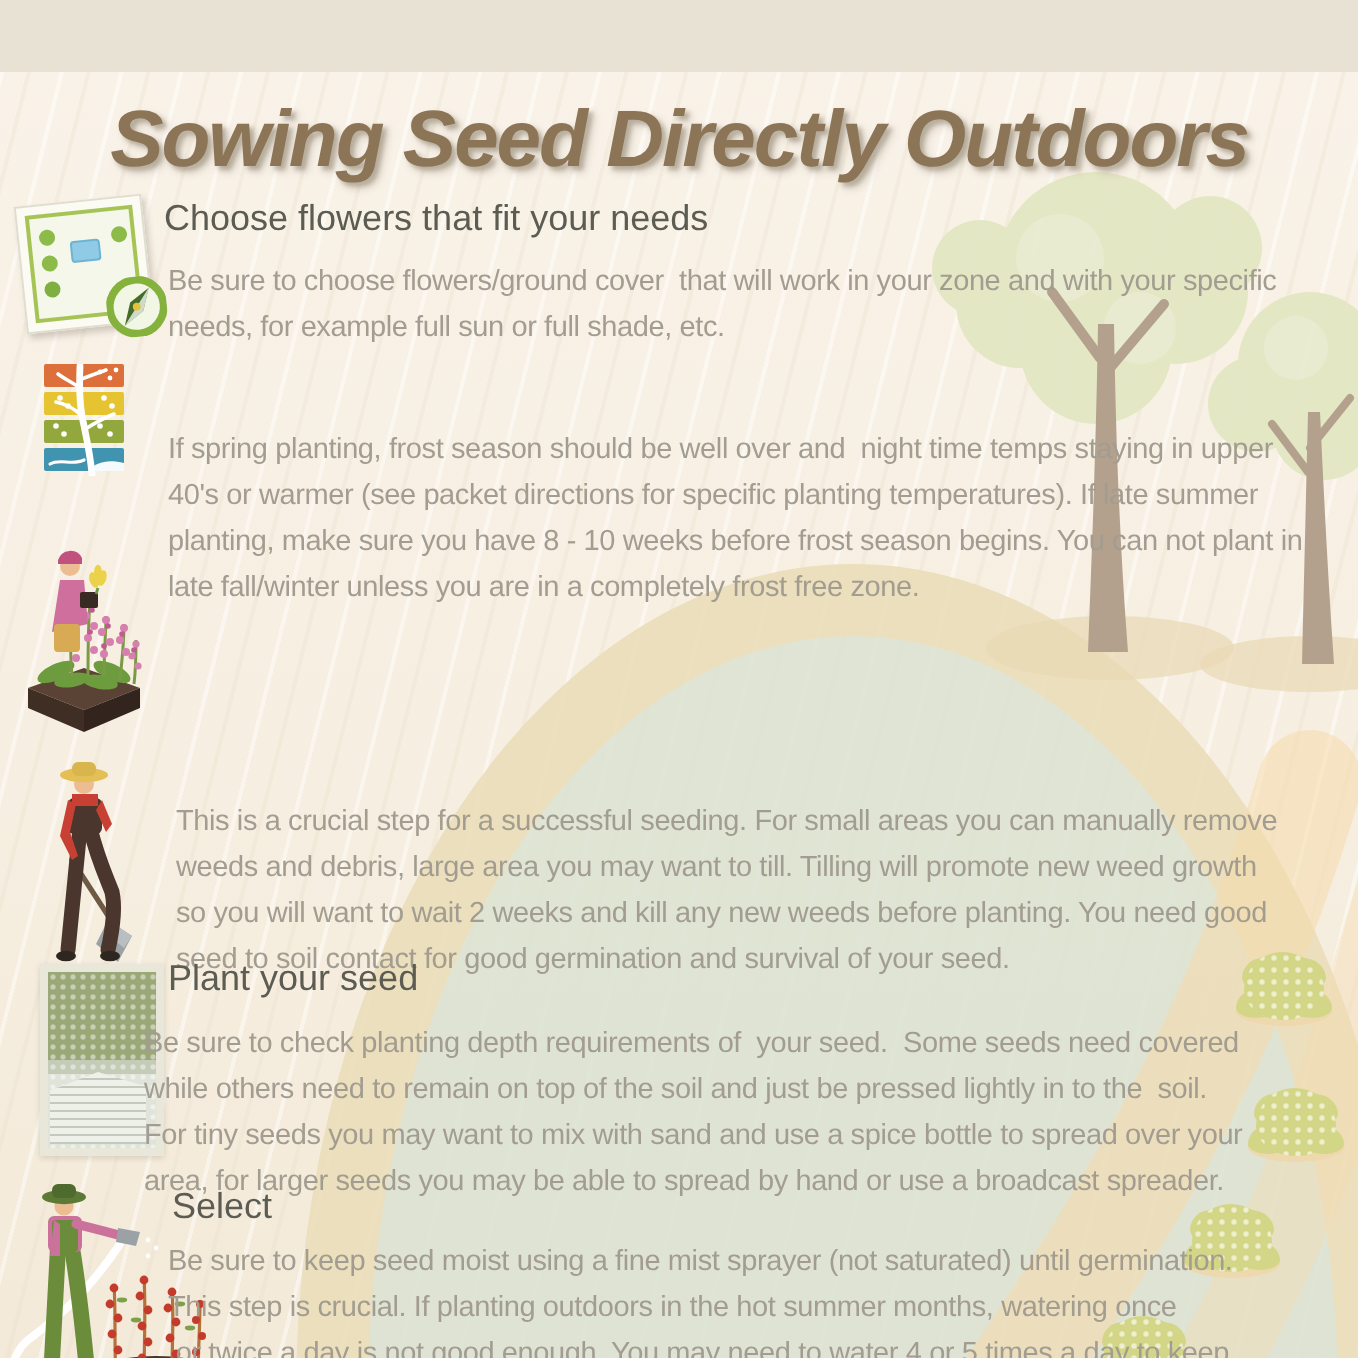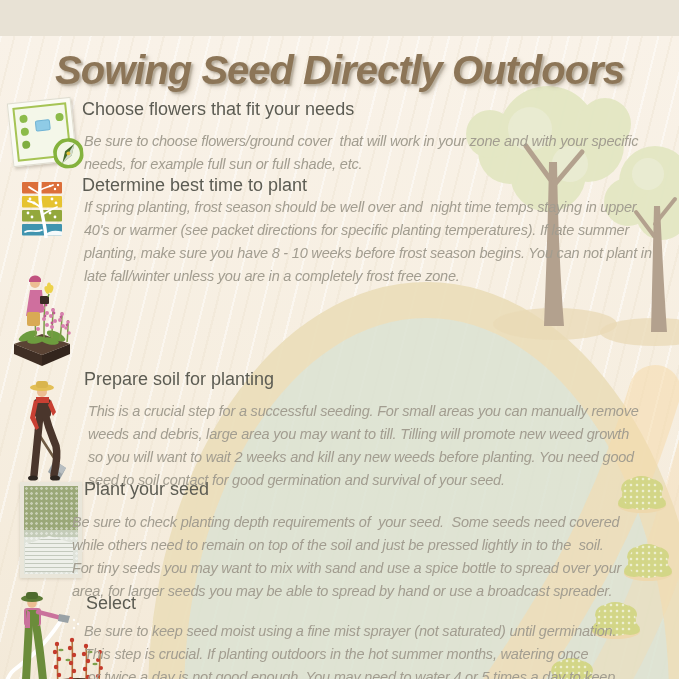--- a/index.html
+++ b/index.html
@@ -28,24 +28,24 @@
     border-radius:48% 52% 50% 50%/56% 56% 44% 44%;
     box-shadow:-14px 9px 0 -10px #d3d687,14px 9px 0 -10px #d3d687,
                -10px -6px 0 -9px #d3d687,10px -6px 0 -9px #d3d687;}
   
   .title{position:absolute;left:0;right:0;top:12px;text-align:center;
     font-size:40px;font-weight:bold;font-style:italic;letter-spacing:-1px;
     color:#8c7557;text-shadow:2px 2px 2px rgba(148,136,116,.55),3px 3px 4px rgba(148,136,116,.3);}
   section.step{position:absolute;inset:0;pointer-events:none;}
   .step h2{position:absolute;margin:0;font-size:18px;font-weight:normal;
     color:#5c5c53;letter-spacing:0;}
-  .step p{position:absolute;margin:0;font-size:14.5px;font-style:italic;
+  .step p{position:absolute;margin:0;font-size:14.5px;
     color:#a29d90;line-height:23px;letter-spacing:-.2px;white-space:pre;}
   .s0 h2{left:82px;top:63px}   .s0 p{left:84px;top:94px}
-  .s1 h2{left:82px;top:139px}  .s1 p{left:84px;top:160px}
+  .s1 h2{left:82px;top:139px}  .s1 p{left:84px;top:178px}
   .s2 h2{left:84px;top:249px}  .s2 p{left:84px;top:281px}
   .s3 h2{left:84px;top:333px}  .s3 p{left:88px;top:364px}
   .s4 h2{left:84px;top:443px}  .s4 p{left:72px;top:475px}
   .s5 h2{left:86px;top:557px}  .s5 p{left:84px;top:584px}
   
   .icon{position:absolute;}
   .plan-icon{left:10px;top:64px;width:64px;height:64px;transform:rotate(-6deg);}
   .plan-paper{position:absolute;inset:0;background:#fbfbf4;border:1px solid #e0ddd0;
     box-shadow:1.5px 2.5px 3px rgba(90,80,60,.25);}
   .plan-inner{position:absolute;inset:4px;border:2px solid #a6c455;background:#f4f7e9;}
@@ -162,21 +162,20 @@
           <circle cx="30" cy="17" r="1.4"></circle>
           <circle cx="34" cy="21" r="1.4"></circle>
         <circle cx="6" cy="31" r="1.4"></circle>
           <circle cx="10" cy="35" r="1.4"></circle>
           <circle cx="28" cy="31" r="1.4"></circle>
           <circle cx="33" cy="35" r="1.4"></circle>
       </g>
       <path d="M3,50 C8,47 14,51 20,48" fill="none" stroke="#ffffff" stroke-width="1.6" stroke-linecap="round"></path>
       <path d="M22,53.5 C26,49 32,47.5 40,49.5 L40,53.5 Z" fill="#ffffff" opacity=".95"></path>
     </svg>
-    <h2>Determine best time to plant</h2>
     <p>If spring planting, frost season should be well over and  night time temps staying in upper
 40's or warmer (see packet directions for specific planting temperatures). If late summer
 planting, make sure you have 8 - 10 weeks before frost season begins. You can not plant in
 late fall/winter unless you are in a completely frost free zone.</p>
   </section>
 
   <section class="step s2">
     <svg class="icon" style="left:6px;top:230px;width:74px;height:102px" viewBox="0 0 74 102">
       <polygon points="8,78 36,68 64,78 36,89" fill="#5a4334"></polygon>
       <polygon points="8,78 36,89 36,100 8,88" fill="#3f2e24"></polygon>
@@ -251,21 +250,20 @@
       <rect x="22" y="21" width="17" height="18" rx="3" fill="#4a362c"></rect>
       <path d="M22,22 L18,40 L24,52 L27,50 L23,38 L26,24 Z" fill="#c84033"></path>
       <path d="M39,22 L44,34 L41,38 L36,27 Z" fill="#c84033"></path>
       <rect x="24" y="19" width="13" height="6" fill="#c84033"></rect>
       <circle cx="30" cy="14" r="5" fill="#ecbd92"></circle>
       <ellipse cx="30" cy="9.5" rx="12" ry="3.6" fill="#e3bf56"></ellipse>
       <rect x="24" y="3" width="12" height="7" rx="3" fill="#d9b54e"></rect>
       <ellipse cx="21" cy="100" rx="5" ry="2.6" fill="#2e2620"></ellipse>
       <ellipse cx="43" cy="100" rx="5" ry="2.6" fill="#2e2620"></ellipse>
     </svg>
-    <h2>Prepare soil for planting</h2>
     <p>This is a crucial step for a successful seeding. For small areas you can manually remove
 weeds and debris, large area you may want to till. Tilling will promote new weed growth
 so you will want to wait 2 weeks and kill any new weeds before planting. You need good
 seed to soil contact for good germination and survival of your seed.</p>
   </section>
 
   <section class="step s4">
     <div class="icon pkt-icon">
       <div class="pkt-pages"></div>
     </div>

